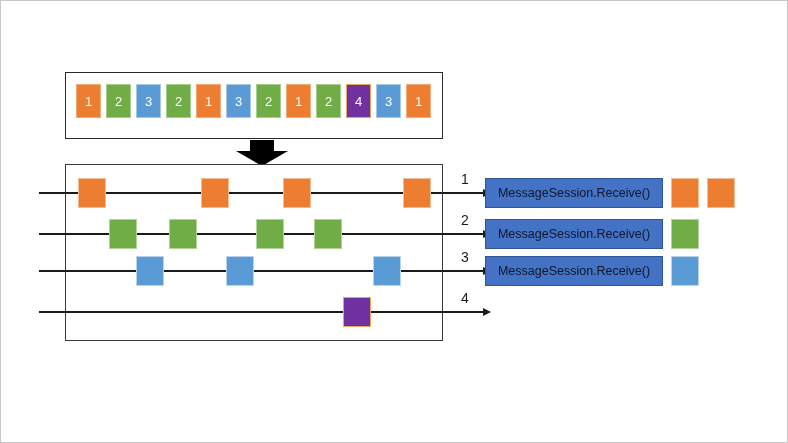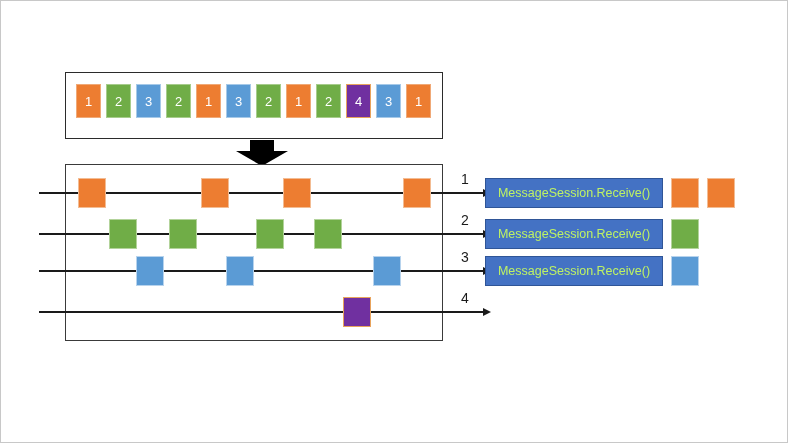--- a/index.html
+++ b/index.html
@@ -92,21 +92,21 @@
     line-height:1;
   }
 
   
   .recv-btn{
     width:178px;height:30px;
     background:#4472C4;
     border:1px solid #2f5597;
     box-sizing:border-box;
     display:flex;align-items:center;justify-content:center;
-    color:#bef264;
+    color:#0f172a;
     font-size:12.5px;
     font-family:"Liberation Sans", sans-serif;
     letter-spacing:0;
     white-space:nowrap;
   }
 
   
   .deliv{
     width:28px;height:30px;
     box-sizing:border-box;

